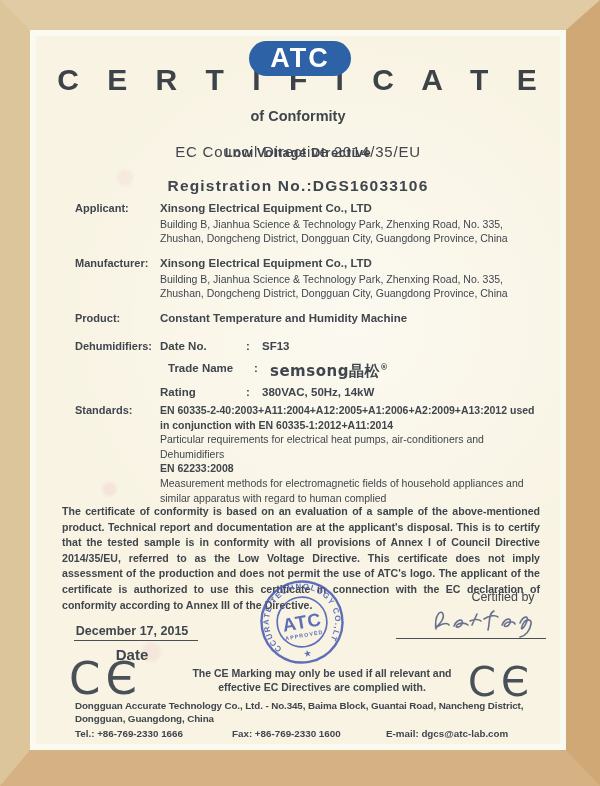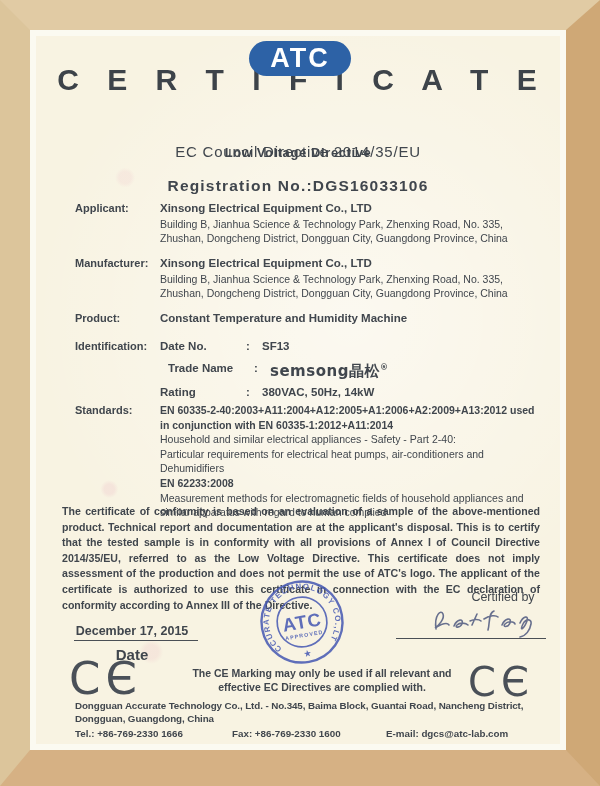--- a/index.html
+++ b/index.html
@@ -79,60 +79,60 @@
 
 <div class="stage">
   <div class="frame">
     <div class="mat">
       <div class="paper">
 
         <div class="abs logo-pill" style="background:#2d62a6;">
           <span>ATC</span>
         </div>
         <div class="abs ctr cert-title">C E R T I F I C A T E</div>
+        <div class="abs ctr sub1">of Conformity</div>
         <div class="abs ctr sub2">EC Council Directive 2014/35/EU</div>
         <div class="abs ctr sub3">Low Voltage Directive</div>
         <div class="abs ctr regno">Registration No.:DGS16033106</div>
 
         <div class="abs lbl" style="top:166px;">Applicant:</div>
         <div class="abs val" style="top:166px;">
           <div class="co-name">Xinsong Electrical Equipment Co., LTD</div>
           <div class="co-addr">Building B, Jianhua Science &amp; Technology Park, Zhenxing Road, No. 335, Zhushan, Dongcheng District, Dongguan City, Guangdong Province, China</div>
         </div>
 
         <div class="abs lbl" style="top:221px;">Manufacturer:</div>
         <div class="abs val" style="top:221px;">
           <div class="co-name">Xinsong Electrical Equipment Co., LTD</div>
           <div class="co-addr">Building B, Jianhua Science &amp; Technology Park, Zhenxing Road, No. 335, Zhushan, Dongcheng District, Dongguan City, Guangdong Province, China</div>
         </div>
 
         <div class="abs lbl" style="top:276px;">Product:</div>
         <div class="abs val co-name" style="top:276px;">Constant Temperature and Humidity Machine</div>
 
-        <div class="abs lbl" style="top:304px;">Identification:</div>
+        <div class="abs lbl" style="top:304px;">Dehumidifiers:</div>
         <div class="id-row" style="top:304px;">
           <span class="id-key">Date No.</span>
           <span class="id-sep">:</span>
           <span>SF13</span>
         </div>
         <div class="id-row" style="top:326px;margin-left:8px;">
           <span class="id-key">Trade Name</span>
           <span class="id-sep">:</span>
           <span class="trade-logo"><span>semsong晶松</span><sup>®</sup></span>
         </div>
         <div class="id-row" style="top:350px;">
           <span class="id-key">Rating</span>
           <span class="id-sep">:</span>
           <span>380VAC, 50Hz, 14kW</span>
         </div>
 
         <div class="abs lbl" style="top:368px;">Standards:</div>
         <div class="abs std-block">
           <div class="std-bold">EN 60335-2-40:2003+A11:2004+A12:2005+A1:2006+A2:2009+A13:2012 used in conjunction with EN 60335-1:2012+A11:2014</div>
-          <div>Household and similar electrical appliances - Safety - Part 2-40:</div>
           <div>Particular requirements for electrical heat pumps, air-conditioners and Dehumidifiers</div>
           <div class="std-bold">EN 62233:2008</div>
           <div>Measurement methods for electromagnetic fields of household appliances and similar apparatus with regard to human complied</div>
         </div>
 
         <div class="abs para">The certificate of conformity is based on an evaluation of a sample of the above-mentioned product. Technical report and documentation are at the applicant's disposal. This is to certify that the tested sample is in conformity with all provisions of Annex I of Council Directive 2014/35/EU, referred to as the Low Voltage Directive. This certificate does not imply assessment of the production and does not permit the use of ATC's logo. The applicant of the certificate is authorized to use this certificate in connection with the EC declaration of conformity according to Annex III of the Directive.</div>
 
         <svg class="abs seal" width="92" height="92" viewBox="0 0 100 100">
           <g transform="rotate(-10 50 50)" fill="none" stroke="#4a5cb4">
             <circle cx="50" cy="50" r="44" stroke-width="2.6"></circle>

